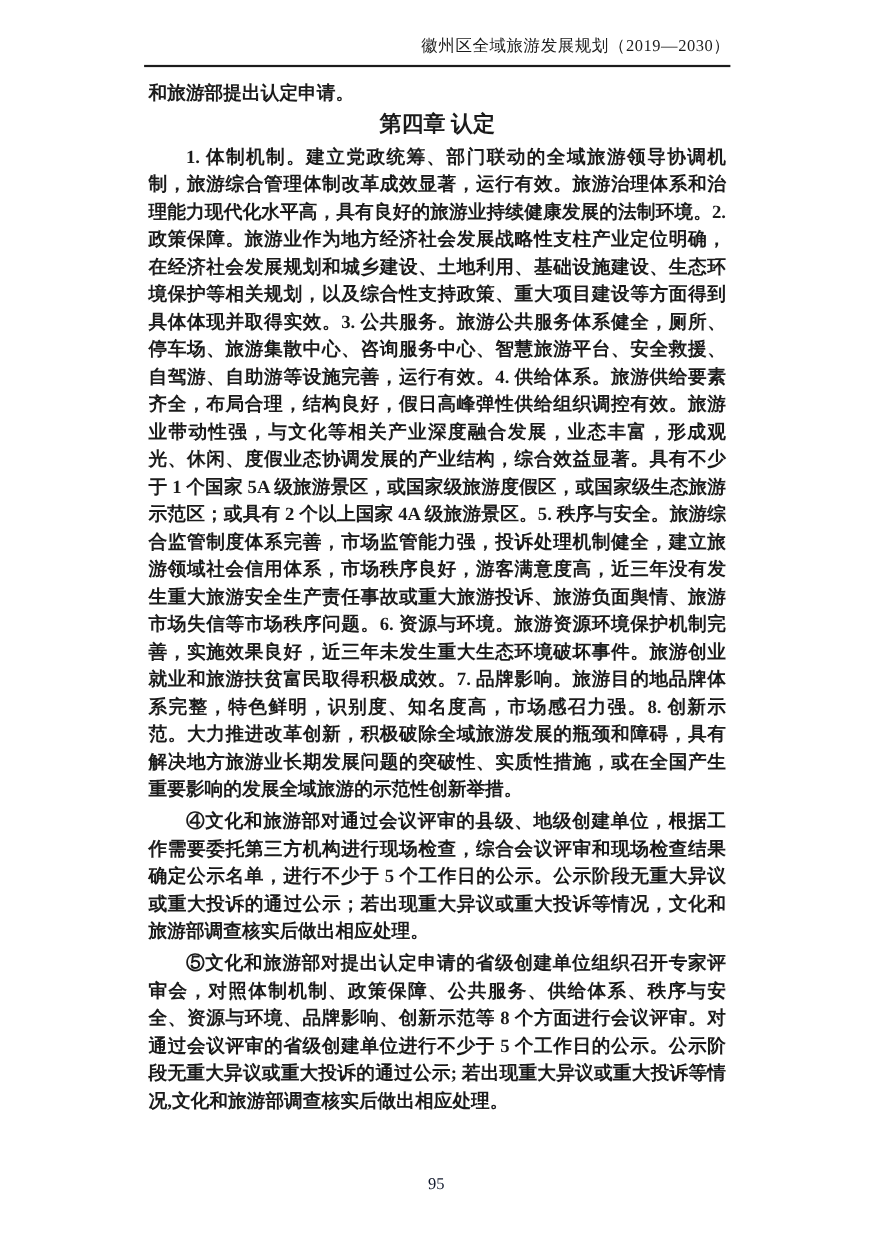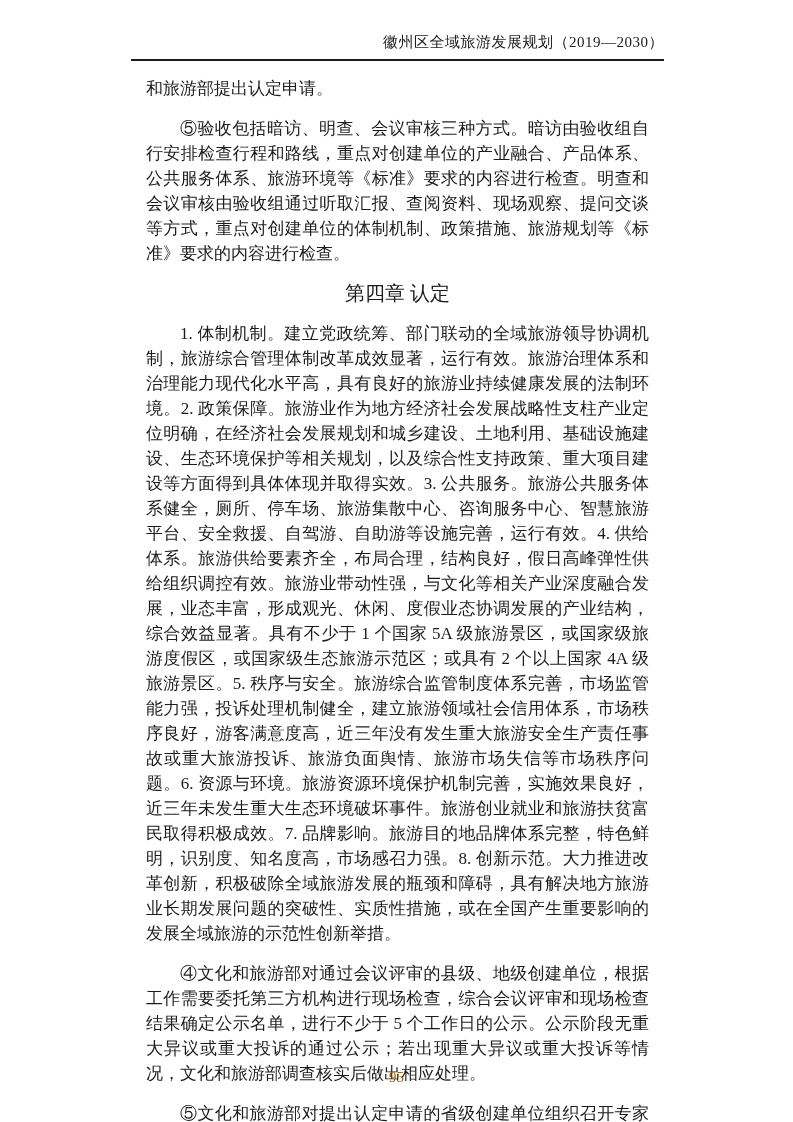--- a/index.html
+++ b/index.html
@@ -27,59 +27,59 @@
     padding-bottom: 7px;
     border-bottom: 2px solid #1c1c1c;
   }
   .doc-content {
     margin-top: 11px;
     font-size: 17px;
     line-height: 25px;
     text-align: justify;
   }
   .doc-content p {
-    margin: 15px;
+    margin: 4px;
     text-indent: 2em;
+    font-weight: bold;
   }
   .doc-content p.no-indent {
     text-indent: 0;
   }
   .chapter-heading {
     text-align: center;
     text-indent: 0 !important;
     font-size: 20px;
     line-height: 25px;
     font-weight: normal;
     margin: 0;
   }
   .doc-footer {
     position: absolute;
     left: 0;
     right: 0;
     bottom: 36px;
     text-align: center;
     font-size: 15px;
-    color: #a16207;
+    color: #0f172a;
   }
 </style>
 </head>
 <body>
 
 <div class="page">
 
   <div class="doc-header">
     <span>徽州区全域旅游发展规划（2019—2030）</span>
   </div>
 
   <div class="doc-content">
 
     <p class="no-indent">和旅游部提出认定申请。</p>
 
 
-    <p>⑤验收包括暗访、明查、会议审核三种方式。暗访由验收组自行安排检查行程和路线，重点对创建单位的产业融合、产品体系、公共服务体系、旅游环境等《标准》要求的内容进行检查。明查和会议审核由验收组通过听取汇报、查阅资料、现场观察、提问交谈等方式，重点对创建单位的体制机制、政策措施、旅游规划等《标准》要求的内容进行检查。</p>
 
     <p class="chapter-heading">第四章 认定</p>
 
 
 
 
     <p>1. 体制机制。建立党政统筹、部门联动的全域旅游领导协调机制，旅游综合管理体制改革成效显著，运行有效。旅游治理体系和治理能力现代化水平高，具有良好的旅游业持续健康发展的法制环境。2. 政策保障。旅游业作为地方经济社会发展战略性支柱产业定位明确，在经济社会发展规划和城乡建设、土地利用、基础设施建设、生态环境保护等相关规划，以及综合性支持政策、重大项目建设等方面得到具体体现并取得实效。3. 公共服务。旅游公共服务体系健全，厕所、停车场、旅游集散中心、咨询服务中心、智慧旅游平台、安全救援、自驾游、自助游等设施完善，运行有效。4. 供给体系。旅游供给要素齐全，布局合理，结构良好，假日高峰弹性供给组织调控有效。旅游业带动性强，与文化等相关产业深度融合发展，业态丰富，形成观光、休闲、度假业态协调发展的产业结构，综合效益显著。具有不少于 1 个国家 5A 级旅游景区，或国家级旅游度假区，或国家级生态旅游示范区；或具有 2 个以上国家 4A 级旅游景区。5. 秩序与安全。旅游综合监管制度体系完善，市场监管能力强，投诉处理机制健全，建立旅游领域社会信用体系，市场秩序良好，游客满意度高，近三年没有发生重大旅游安全生产责任事故或重大旅游投诉、旅游负面舆情、旅游市场失信等市场秩序问题。6. 资源与环境。旅游资源环境保护机制完善，实施效果良好，近三年未发生重大生态环境破坏事件。旅游创业就业和旅游扶贫富民取得积极成效。7. 品牌影响。旅游目的地品牌体系完整，特色鲜明，识别度、知名度高，市场感召力强。8. 创新示范。大力推进改革创新，积极破除全域旅游发展的瓶颈和障碍，具有解决地方旅游业长期发展问题的突破性、实质性措施，或在全国产生重要影响的发展全域旅游的示范性创新举措。</p>
 
     <p>④文化和旅游部对通过会议评审的县级、地级创建单位，根据工作需要委托第三方机构进行现场检查，综合会议评审和现场检查结果确定公示名单，进行不少于 5 个工作日的公示。公示阶段无重大异议或重大投诉的通过公示；若出现重大异议或重大投诉等情况，文化和旅游部调查核实后做出相应处理。</p>
 

